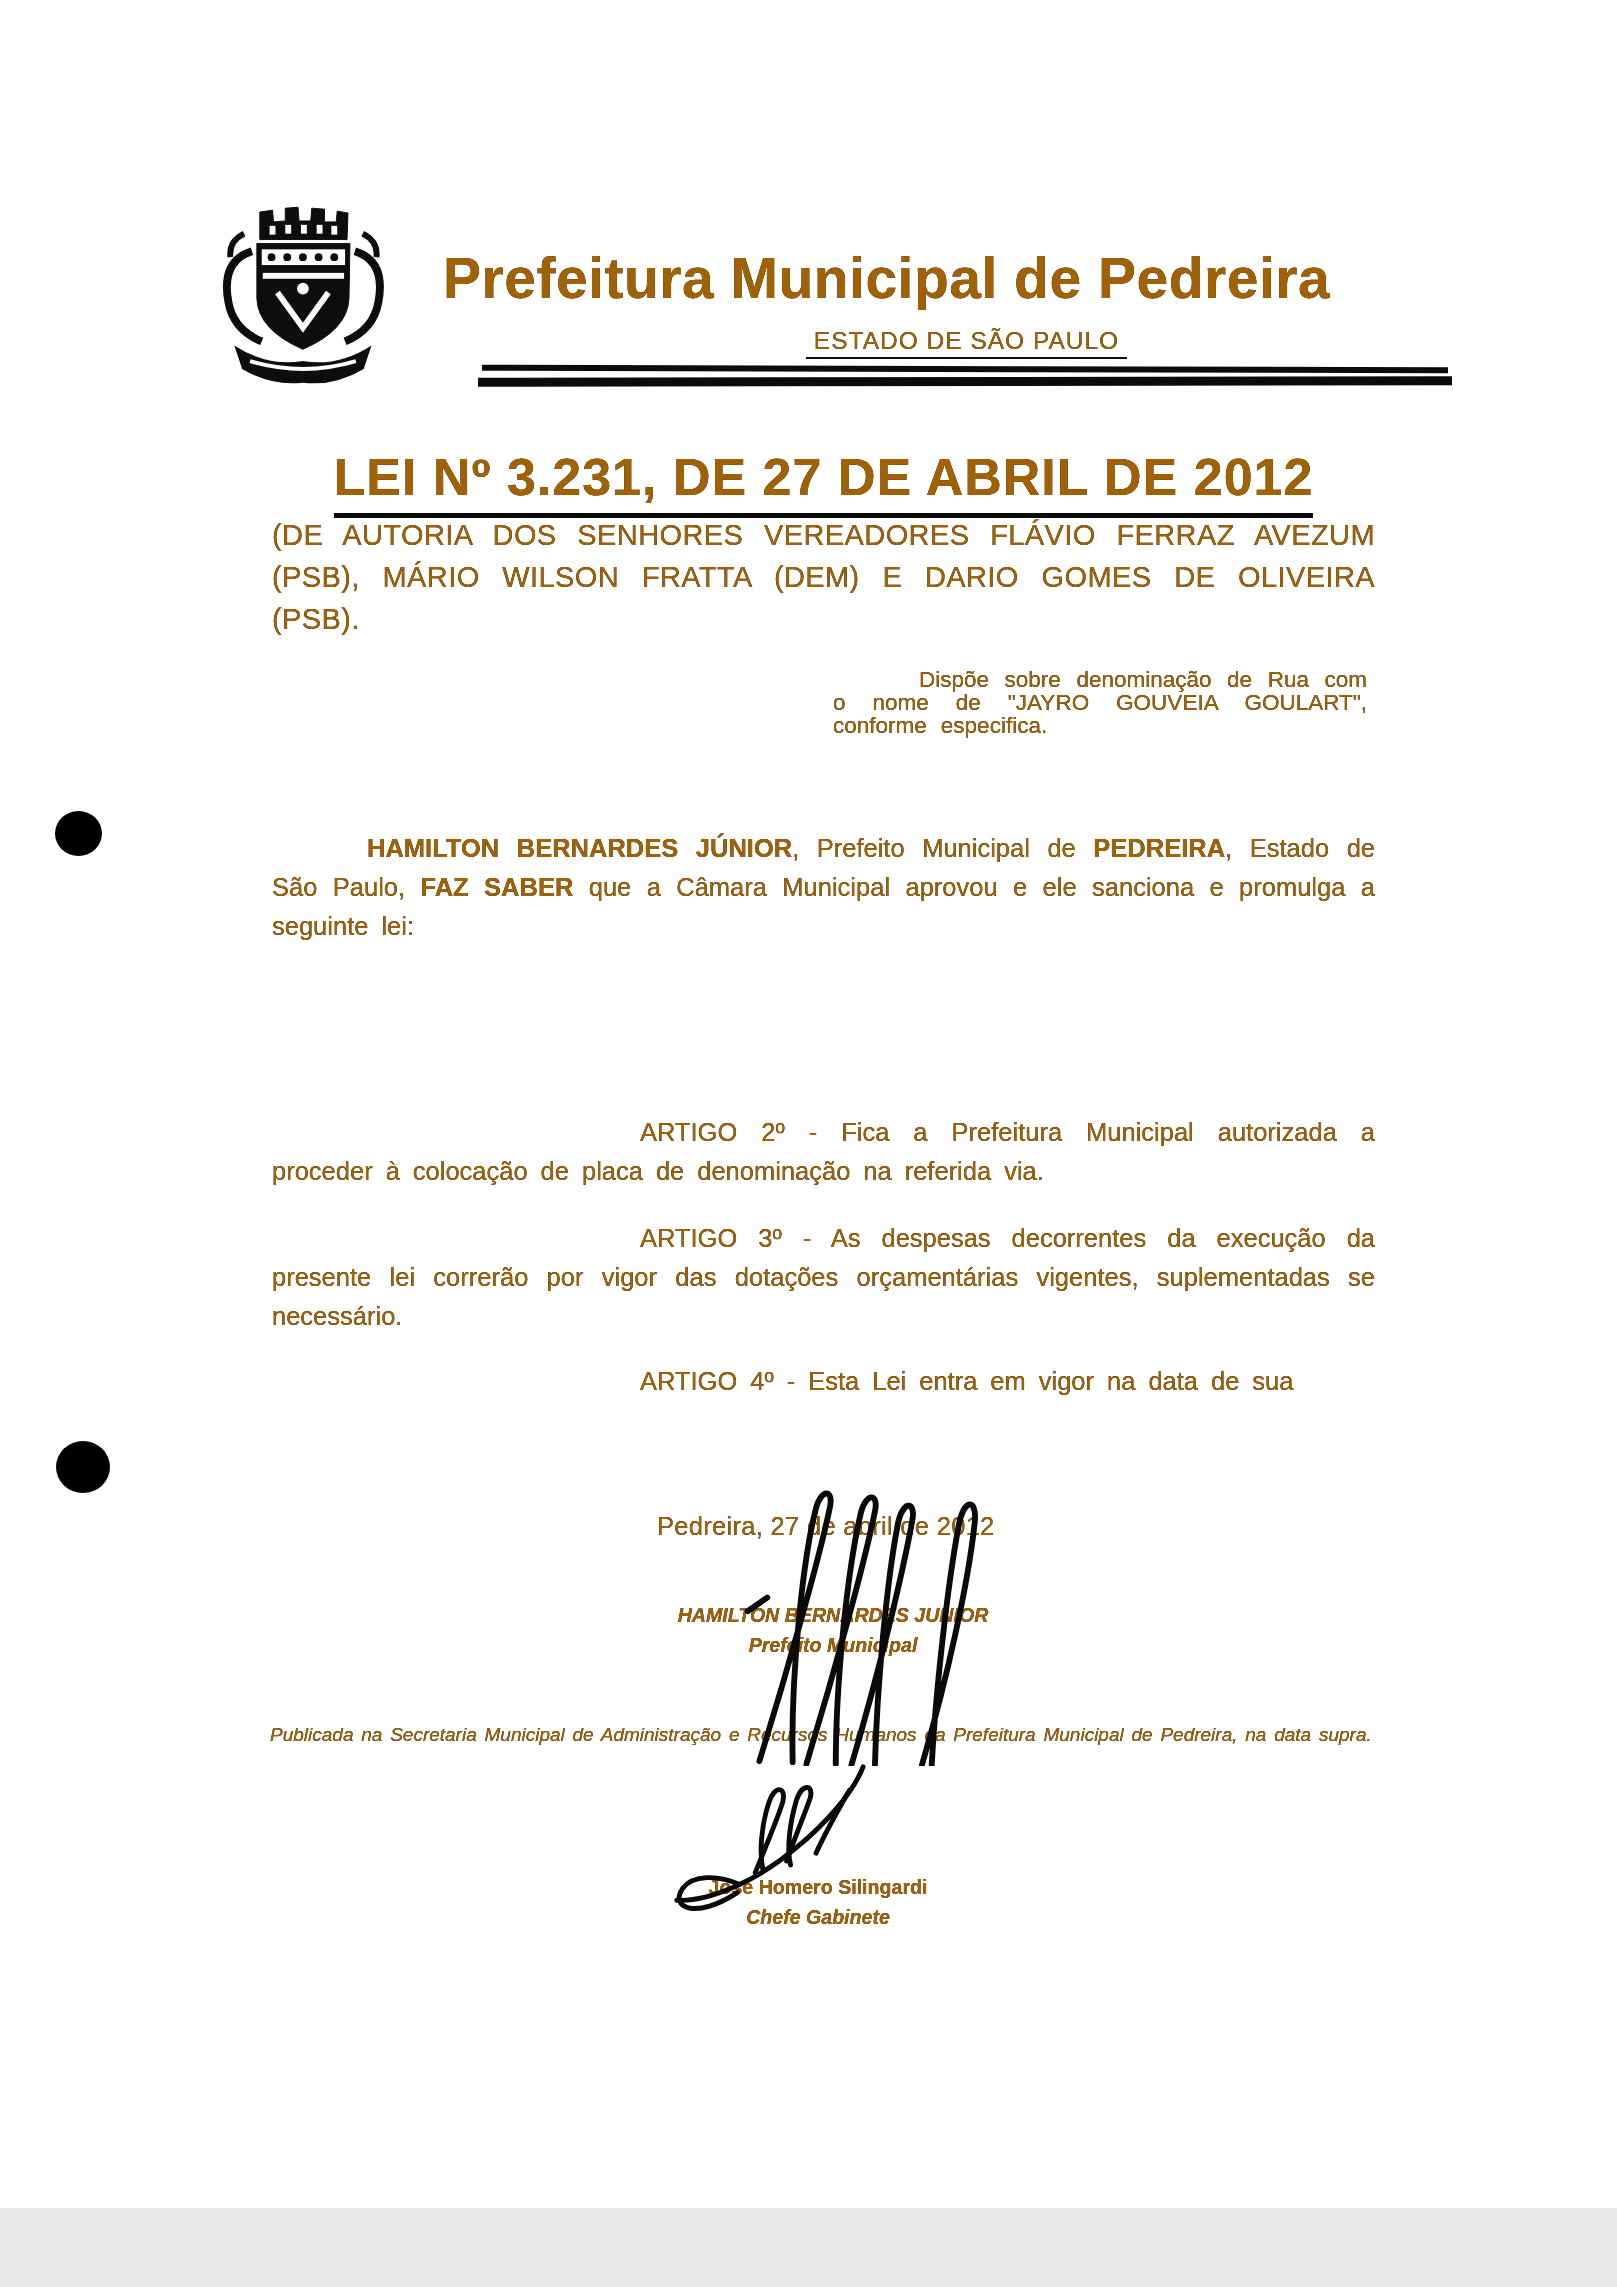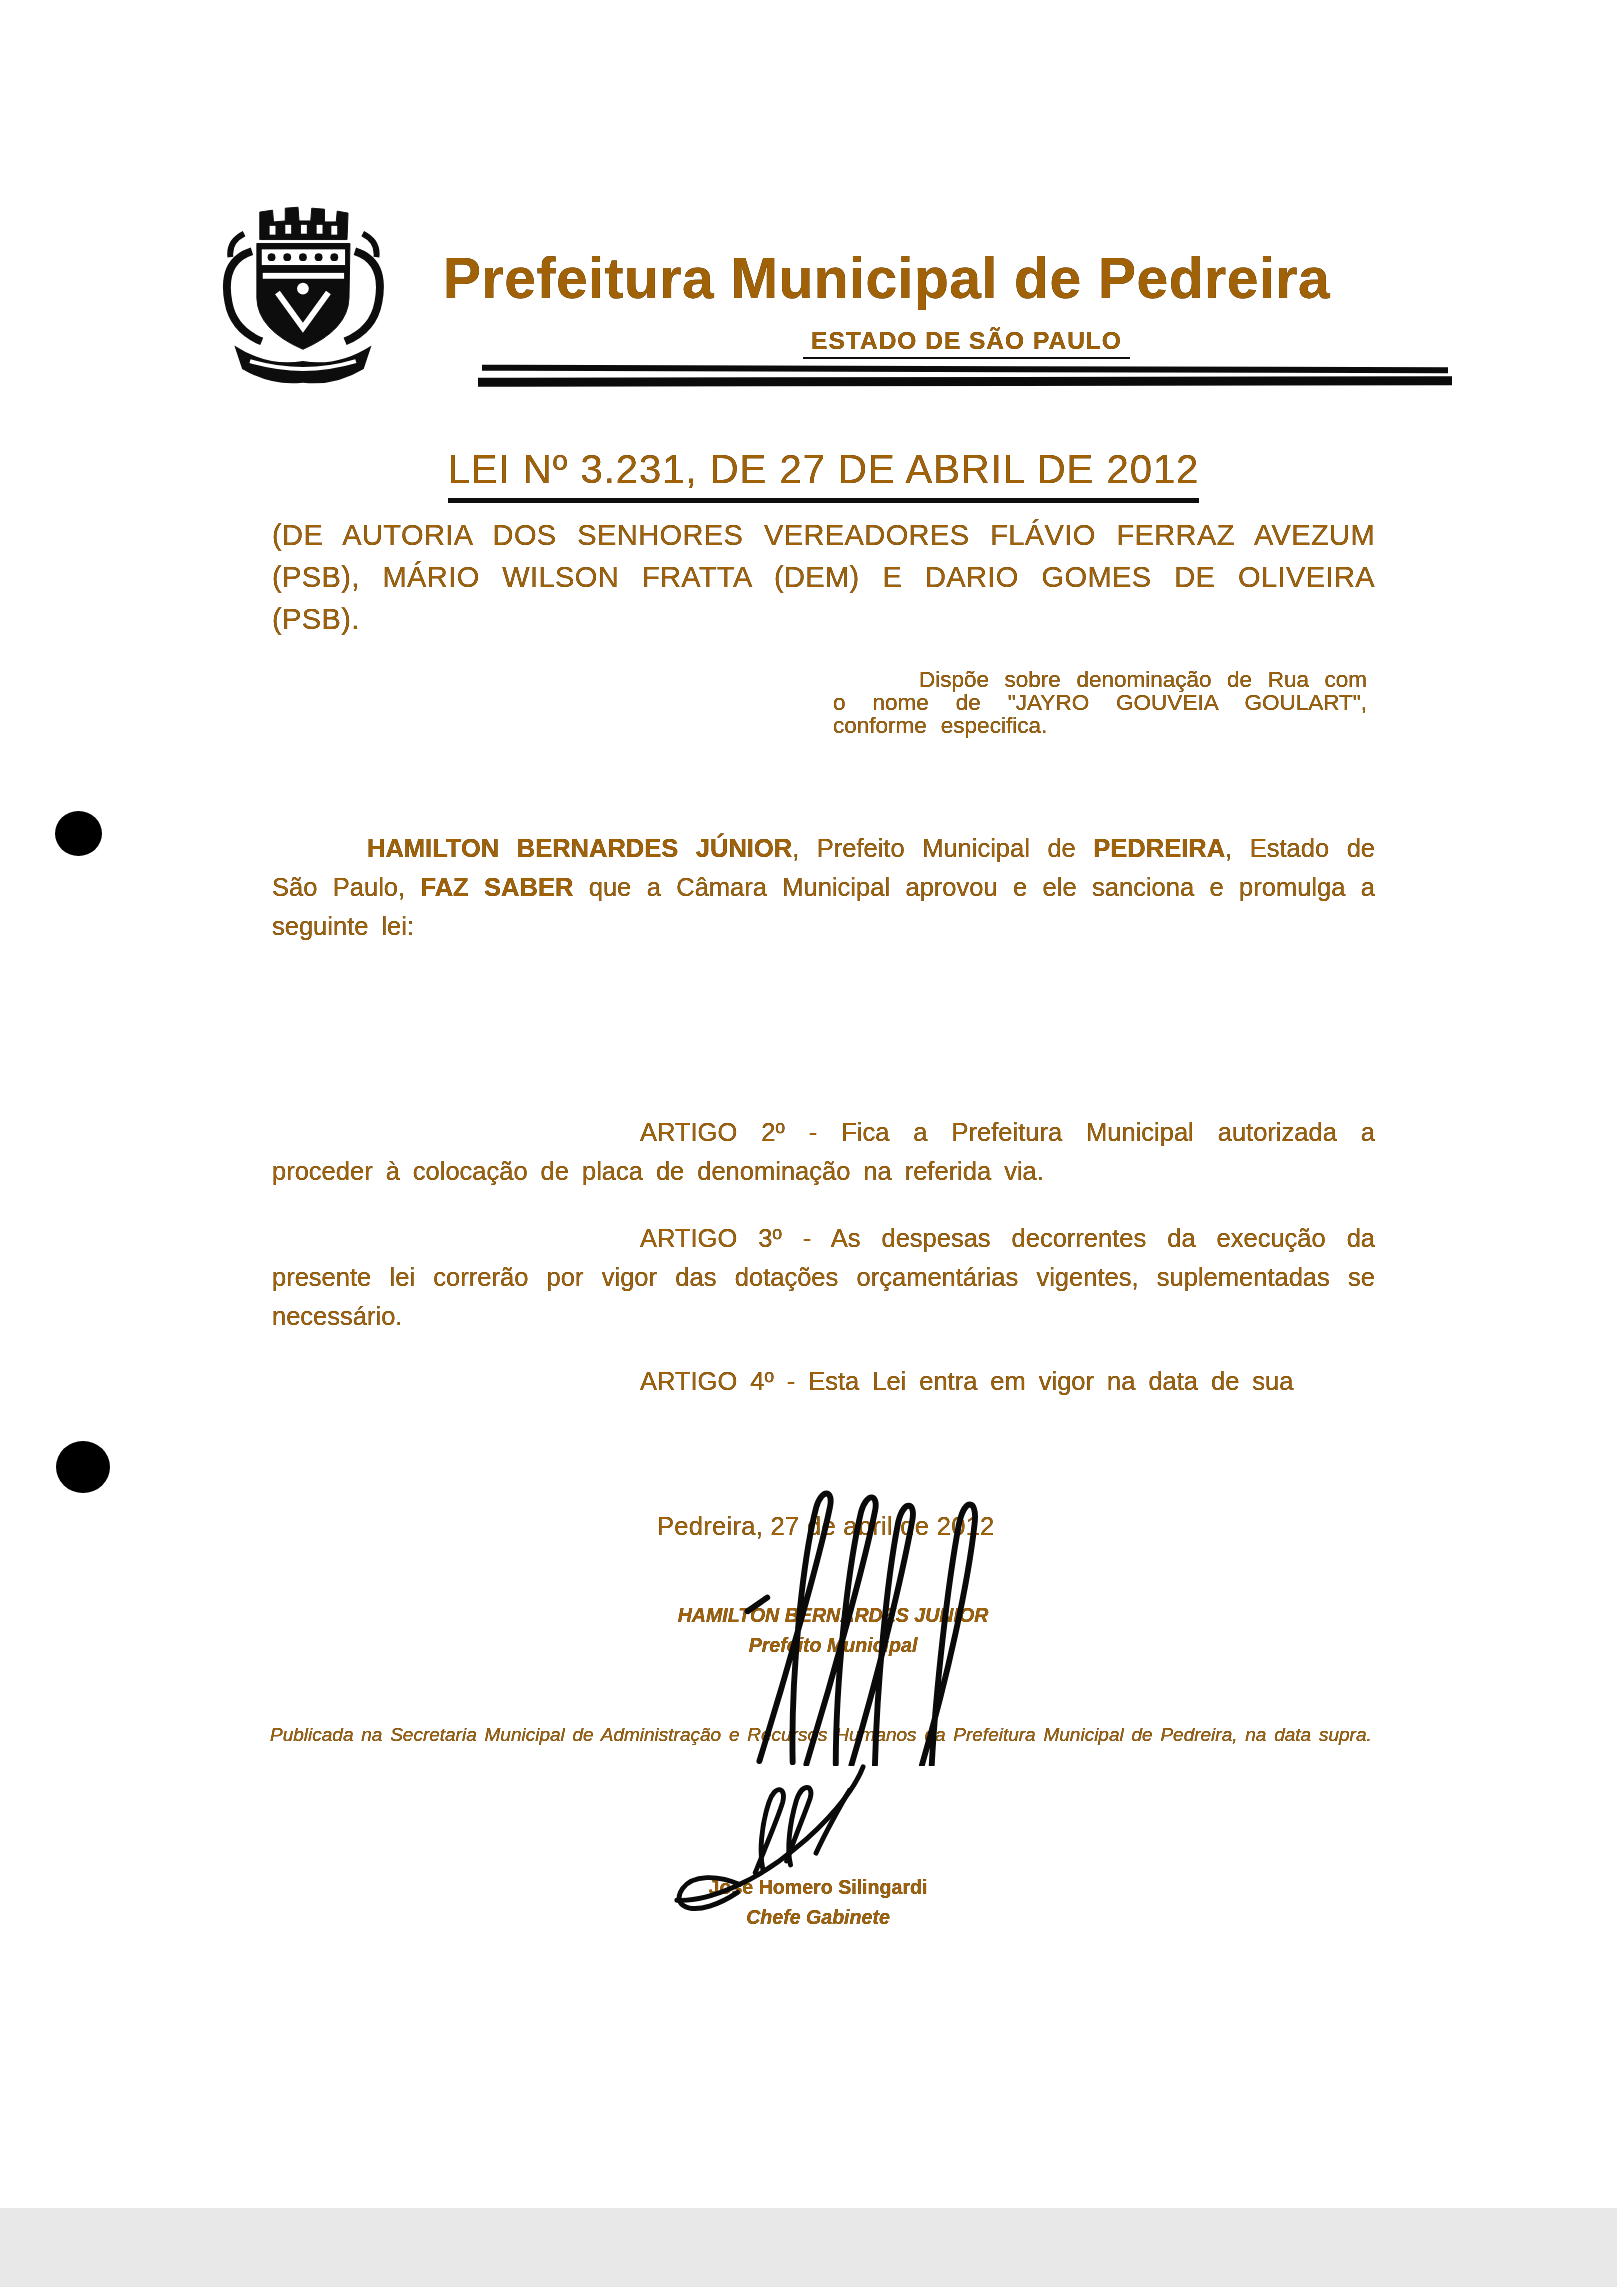--- a/index.html
+++ b/index.html
@@ -17,31 +17,31 @@
   
   .coat{ position:absolute; left:201px; top:196px; width:196px; height:191px; }
   .org-name{
     position:absolute; left:443px; top:245px;
     font-size:57px; font-weight:700; letter-spacing:0.5px; white-space:nowrap;
   }
   .org-sub-wrap{
     position:absolute; left:485px; top:327px; width:963px; text-align:center;
   }
   .org-sub{
-    display:inline-block; font-size:24.5px; font-weight:700; letter-spacing:1px;
+    display:inline-block; font-size:24.5px; font-weight:400; letter-spacing:1px;
     border-bottom:2.9px solid #0d0d0d; padding:0 7.8px 2px 7.8px;
   }
   .rule-a{ position:absolute; left:482px; top:366px; width:966px; height:5.9px; background:#0b0b0b; transform:rotate(.15deg); }
   .rule-b{ position:absolute; left:478px; top:377px; width:974px; height:8.8px; background:#0b0b0b; transform:rotate(-.1deg); }
 
   
   .col{ position:absolute; left:272px; width:1103px; }
   .law-title-wrap{ top:447px; text-align:center; }
   .law-title{
-    display:inline-block; font-size:40px; font-weight:400; letter-spacing:1px;
+    display:inline-block; font-size:52px; font-weight:700; letter-spacing:1px;
     border-bottom:5.9px solid #0d0d0d; padding-bottom:5.9px;
   }
   .authorship{
     top:514px; font-size:29px; line-height:42px; text-align:justify;
     letter-spacing:0.4px; word-spacing:6.9px;
   }
   .summary{
     position:absolute; left:833px; top:668px; width:534px;
     font-size:22.5px; line-height:23px; text-align:justify;
     text-indent:86px; word-spacing:7.8px;

